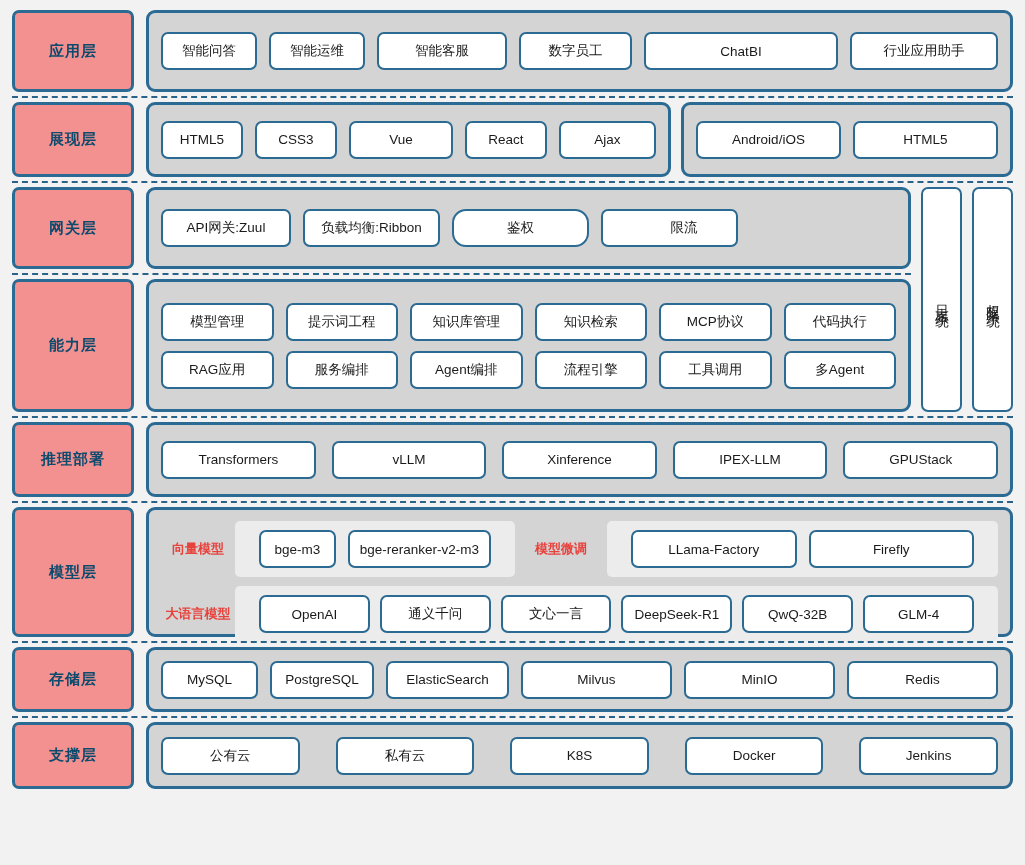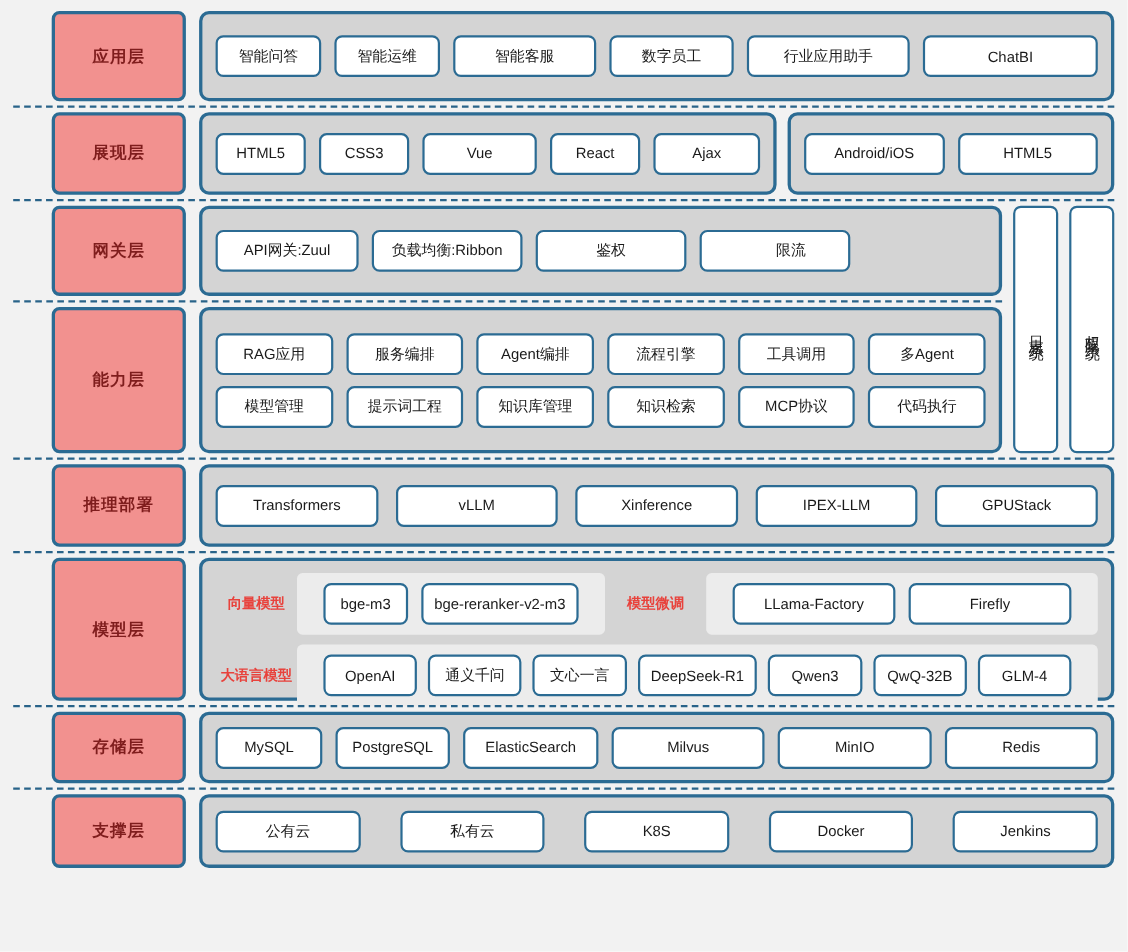--- a/index.html
+++ b/index.html
@@ -34,26 +34,25 @@
   
   .layer-label{
     flex:0 0 122px;
     width:122px;
     background:#f2918f;
     border:3px solid #2b6b93;
     border-radius:7px;
     display:flex;
     align-items:center;
     justify-content:center;
-    color:#7f1d1d;
+    color:#0c4a6e;
     font-size:15px;
     font-weight:700;
     letter-spacing:1px;
     box-sizing:border-box;
-    margin-left:35px;
   }
 
   
   .panel{
     background:#d4d4d4;
     border:3px solid #2b6b93;
     border-radius:9px;
     box-sizing:border-box;
     display:flex;
     align-items:center;
@@ -149,22 +148,22 @@
 <div id="canvas">
 
   <div class="layer" style="height:82px;">
     <div class="layer-label">应用层</div>
     <div class="panel-wrap">
       <div class="panel" style="flex:1;">
         <div class="node" style="flex:0 0 96px;">智能问答</div>
         <div class="node" style="flex:0 0 96px;">智能运维</div>
         <div class="node" style="flex:0 0 130px;">智能客服</div>
         <div class="node" style="flex:0 0 113px;">数字员工</div>
+        <div class="node" style="flex:1 1 auto;">ChatBI</div>
         <div class="node" style="flex:0 0 148px;">行业应用助手</div>
-        <div class="node" style="flex:1 1 auto;">ChatBI</div>
       </div>
     </div>
   </div>
 
   <div class="sep"></div>
 
   <div class="layer" style="height:75px;">
     <div class="layer-label">展现层</div>
     <div class="panel-wrap">
       <div class="panel" style="flex:0 0 525px;">
@@ -186,49 +185,49 @@
   <div style="display:flex;align-items:stretch;">
 
     <div style="flex:1 1 auto;min-width:0;">
 
       <div class="layer" style="height:82px;">
         <div class="layer-label">网关层</div>
         <div class="panel-wrap">
           <div class="panel" style="flex:1;">
             <div class="node" style="flex:0 0 130px;">API网关:Zuul</div>
             <div class="node" style="flex:0 0 137px;">负载均衡:Ribbon</div>
-            <div class="node" style="flex:0 0 137px;">鉴权</div>
+            <div class="node" style="flex:0 0 137px;border-radius:14px;">鉴权</div>
             <div class="node" style="flex:0 0 137px;padding-left:39px;">限流</div>
             <div class="spacer"></div>
           </div>
         </div>
       </div>
 
       <div class="sep"></div>
 
       <div class="layer" style="height:133px;">
         <div class="layer-label">能力层</div>
         <div class="panel-wrap">
           <div class="panel" style="flex:1;flex-direction:column;align-items:stretch;gap:10px;justify-content:center;">
+            <div style="display:flex;gap:12px;">
+              <div class="node" style="flex:1 1 0;">模型管理</div>
+              <div class="node" style="flex:1 1 0;">提示词工程</div>
+              <div class="node" style="flex:1 1 0;">知识库管理</div>
+              <div class="node" style="flex:1 1 0;">知识检索</div>
+              <div class="node" style="flex:1 1 0;">MCP协议</div>
+              <div class="node" style="flex:1 1 0;">代码执行</div>
+            </div>
             <div style="display:flex;gap:12px;">
               <div class="node" style="flex:1 1 0;">RAG应用</div>
               <div class="node" style="flex:1 1 0;">服务编排</div>
               <div class="node" style="flex:1 1 0;">Agent编排</div>
               <div class="node" style="flex:1 1 0;">流程引擎</div>
               <div class="node" style="flex:1 1 0;">工具调用</div>
               <div class="node" style="flex:1 1 0;">多Agent</div>
             </div>
-            <div style="display:flex;gap:12px;">
-              <div class="node" style="flex:1 1 0;">模型管理</div>
-              <div class="node" style="flex:1 1 0;">提示词工程</div>
-              <div class="node" style="flex:1 1 0;">知识库管理</div>
-              <div class="node" style="flex:1 1 0;">知识检索</div>
-              <div class="node" style="flex:1 1 0;">MCP协议</div>
-              <div class="node" style="flex:1 1 0;">代码执行</div>
-            </div>
           </div>
         </div>
       </div>
     </div>
 
     <div class="side-col">
       <div class="vbox">
         <span class="vtext">日志系统</span>
       </div>
       <div class="vbox">
@@ -272,21 +271,20 @@
           </div>
         </div>
 
         <div class="model-row">
           <div class="sub-label" style="width:74px;padding:0;">大语言模型</div>
           <div class="subpanel" style="flex:1 1 auto;gap:10px;">
             <div class="node" style="flex:1 1 0;">OpenAI</div>
             <div class="node" style="flex:1 1 0;">通义千问</div>
             <div class="node" style="flex:1 1 0;">文心一言</div>
             <div class="node" style="flex:1 1 0;">DeepSeek-R1</div>
-            <div class="node" style="flex:1 1 0;">Qwen3</div>
             <div class="node" style="flex:1 1 0;">QwQ-32B</div>
             <div class="node" style="flex:1 1 0;">GLM-4</div>
           </div>
         </div>
 
       </div>
     </div>
   </div>
 
   <div class="sep"></div>

